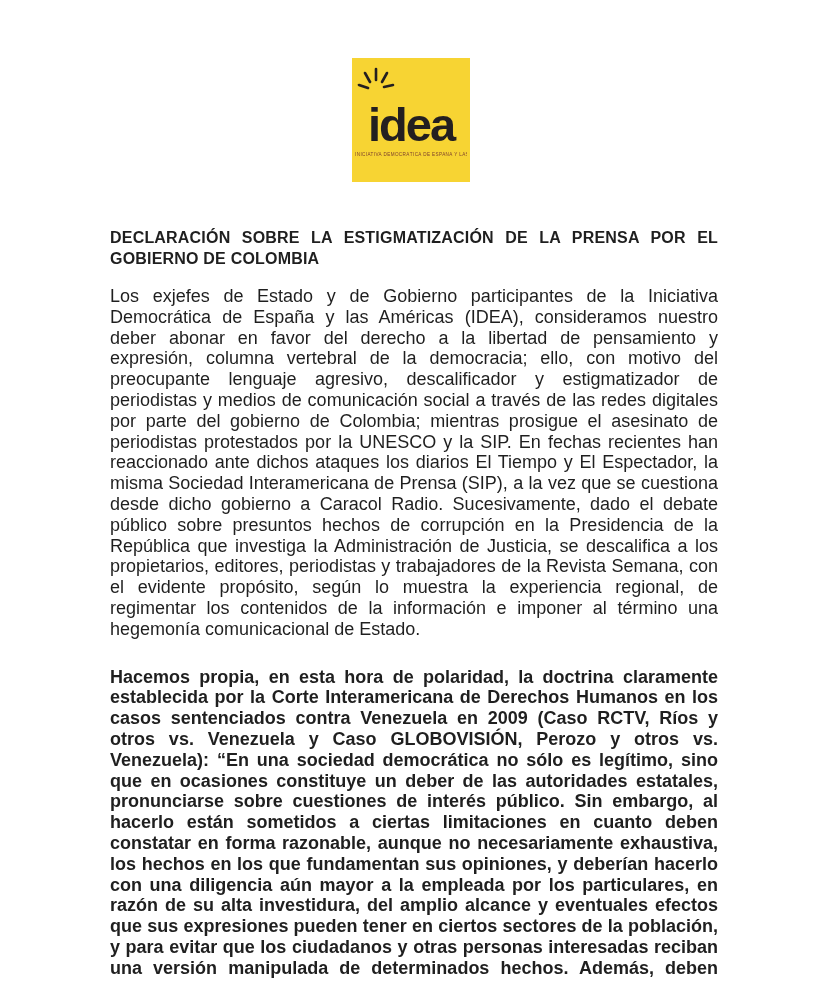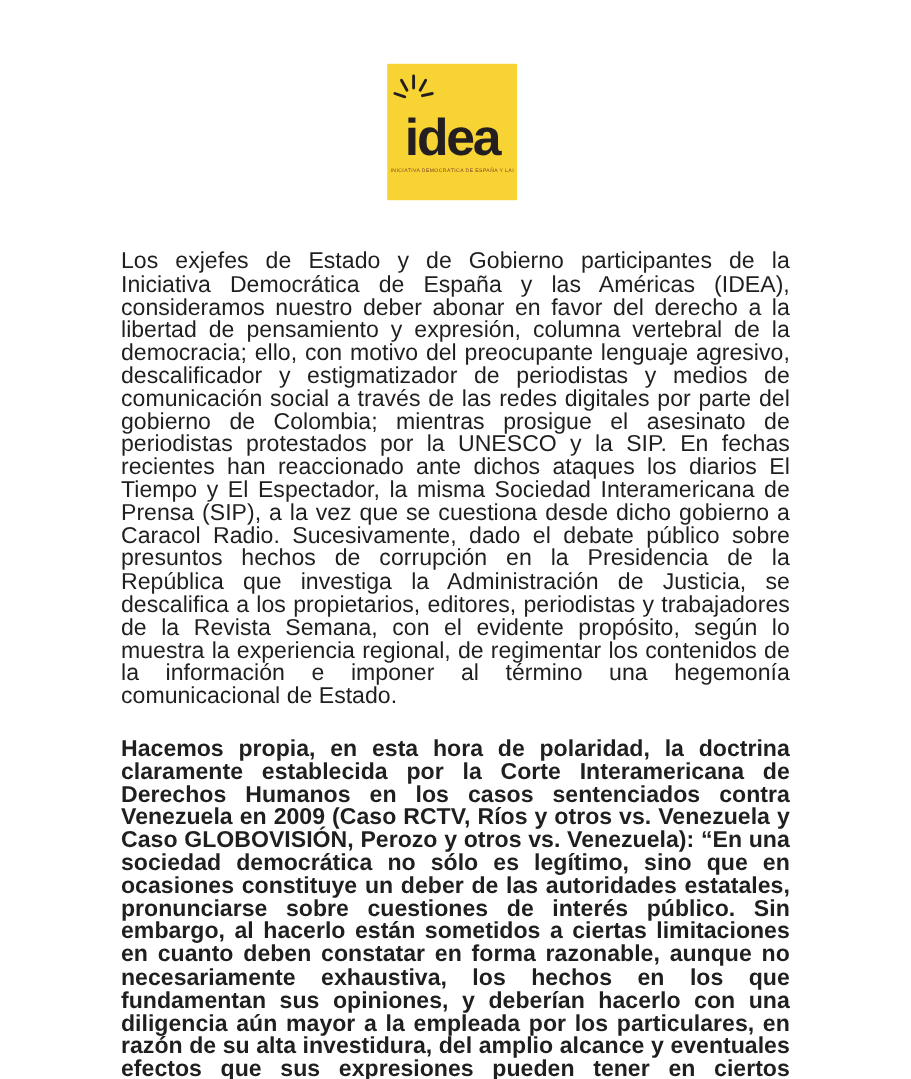--- a/index.html
+++ b/index.html
@@ -61,21 +61,21 @@
   }
   .doc-heading{
     font-size:16px;
     font-weight:bold;
     line-height:20.5px;
     text-align:justify;
     letter-spacing:0.2px;
     margin-bottom:17px;
   }
   .doc-paragraph{
-    font-size:21px;
+    font-size:18px;
     line-height:20.8px;
     text-align:justify;
   }
   .doc-paragraph + .doc-paragraph{
     margin-top:27px;
     font-weight:bold;
   }
 </style>
 </head>
 <body>
@@ -92,17 +92,18 @@
           <line x1="26" y1="16" x2="31" y2="7"></line>
           <line x1="28" y1="21" x2="37" y2="19"></line>
         </g>
       </svg>
     </span>
     <div class="wordmark">idea</div>
     <div class="tagline">Iniciativa Democrática de España y las Américas</div>
   </div>
 
   <div class="content">
+    <h1 class="doc-heading">DECLARACIÓN SOBRE LA ESTIGMATIZACIÓN DE LA PRENSA POR EL GOBIERNO DE COLOMBIA</h1>
     <p class="doc-paragraph">Los exjefes de Estado y de Gobierno participantes de la Iniciativa Democrática de España y las Américas (IDEA), consideramos nuestro deber abonar en favor del derecho a la libertad de pensamiento y expresión, columna vertebral de la democracia; ello, con motivo del preocupante lenguaje agresivo, descalificador y estigmatizador de periodistas y medios de comunicación social a través de las redes digitales por parte del gobierno de Colombia; mientras prosigue el asesinato de periodistas protestados por la UNESCO y la SIP. En fechas recientes han reaccionado ante dichos ataques los diarios El Tiempo y El Espectador, la misma Sociedad Interamericana de Prensa (SIP), a la vez que se cuestiona desde dicho gobierno a Caracol Radio. Sucesivamente, dado el debate público sobre presuntos hechos de corrupción en la Presidencia de la República que investiga la Administración de Justicia, se descalifica a los propietarios, editores, periodistas y trabajadores de la Revista Semana, con el evidente propósito, según lo muestra la experiencia regional, de regimentar los contenidos de la información e imponer al término una hegemonía comunicacional de Estado.</p>
     <p class="doc-paragraph">Hacemos propia, en esta hora de polaridad, la doctrina claramente establecida por la Corte Interamericana de Derechos Humanos en los casos sentenciados contra Venezuela en 2009 (Caso RCTV, Ríos y otros vs. Venezuela y Caso GLOBOVISIÓN, Perozo y otros vs. Venezuela): “En una sociedad democrática no sólo es legítimo, sino que en ocasiones constituye un deber de las autoridades estatales, pronunciarse sobre cuestiones de interés público. Sin embargo, al hacerlo están sometidos a ciertas limitaciones en cuanto deben constatar en forma razonable, aunque no necesariamente exhaustiva, los hechos en los que fundamentan sus opiniones, y deberían hacerlo con una diligencia aún mayor a la empleada por los particulares, en razón de su alta investidura, del amplio alcance y eventuales efectos que sus expresiones pueden tener en ciertos sectores de la población, y para evitar que los ciudadanos y otras personas interesadas reciban una versión manipulada de determinados hechos. Además, deben tener en cuenta que en tanto funcionarios públicos tienen una posición de garantes de los derechos fundamentales de las personas y, por tanto, sus</p>
   </div>
 
 </div>
 
 </body></html>

